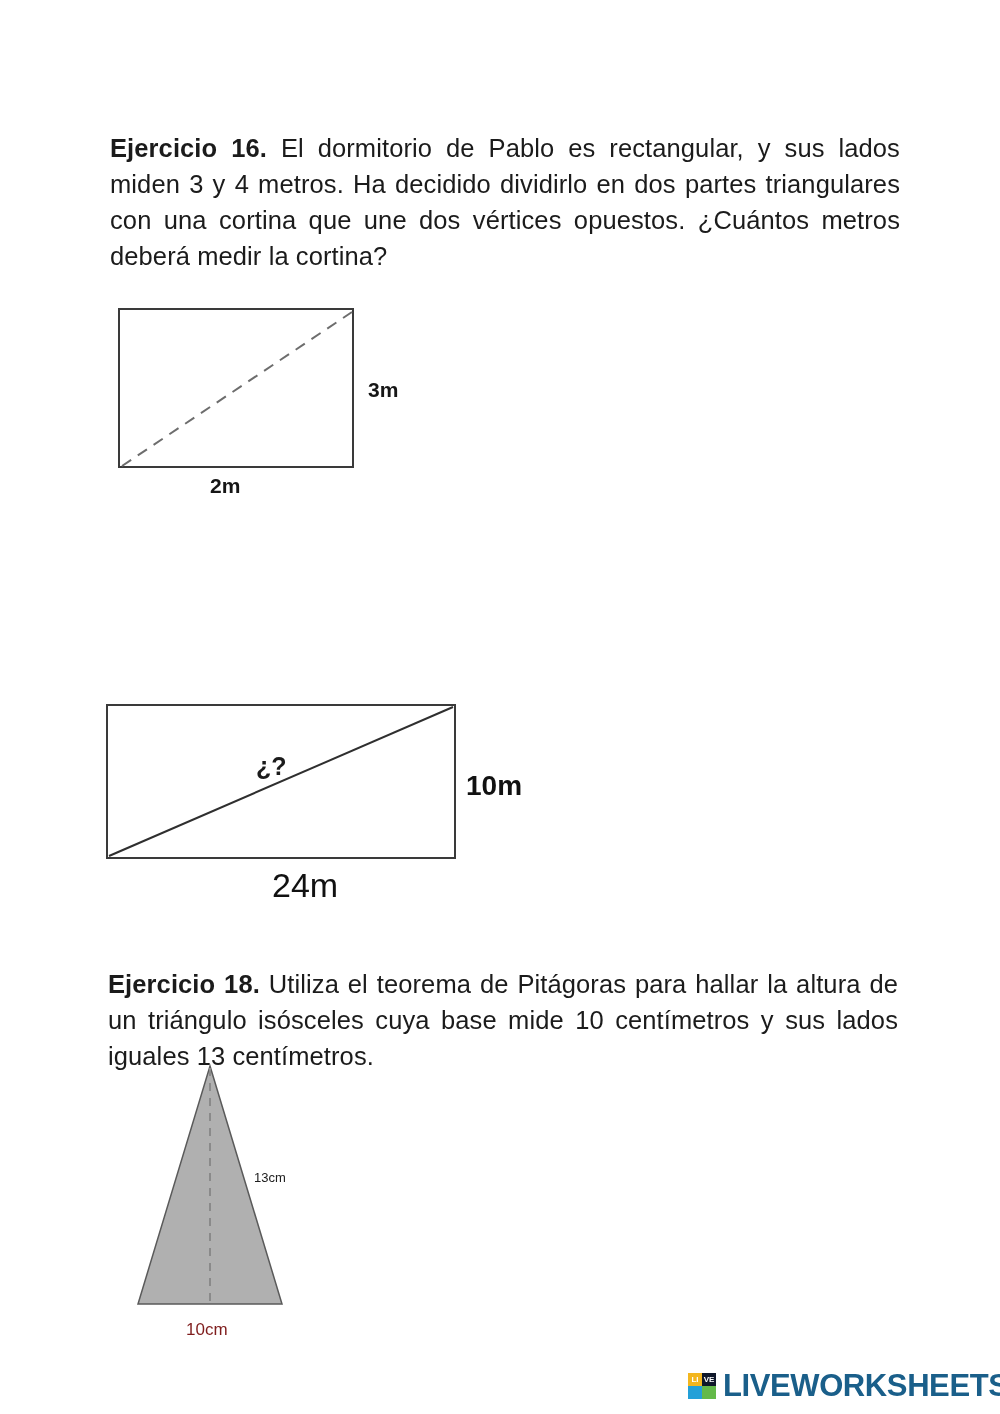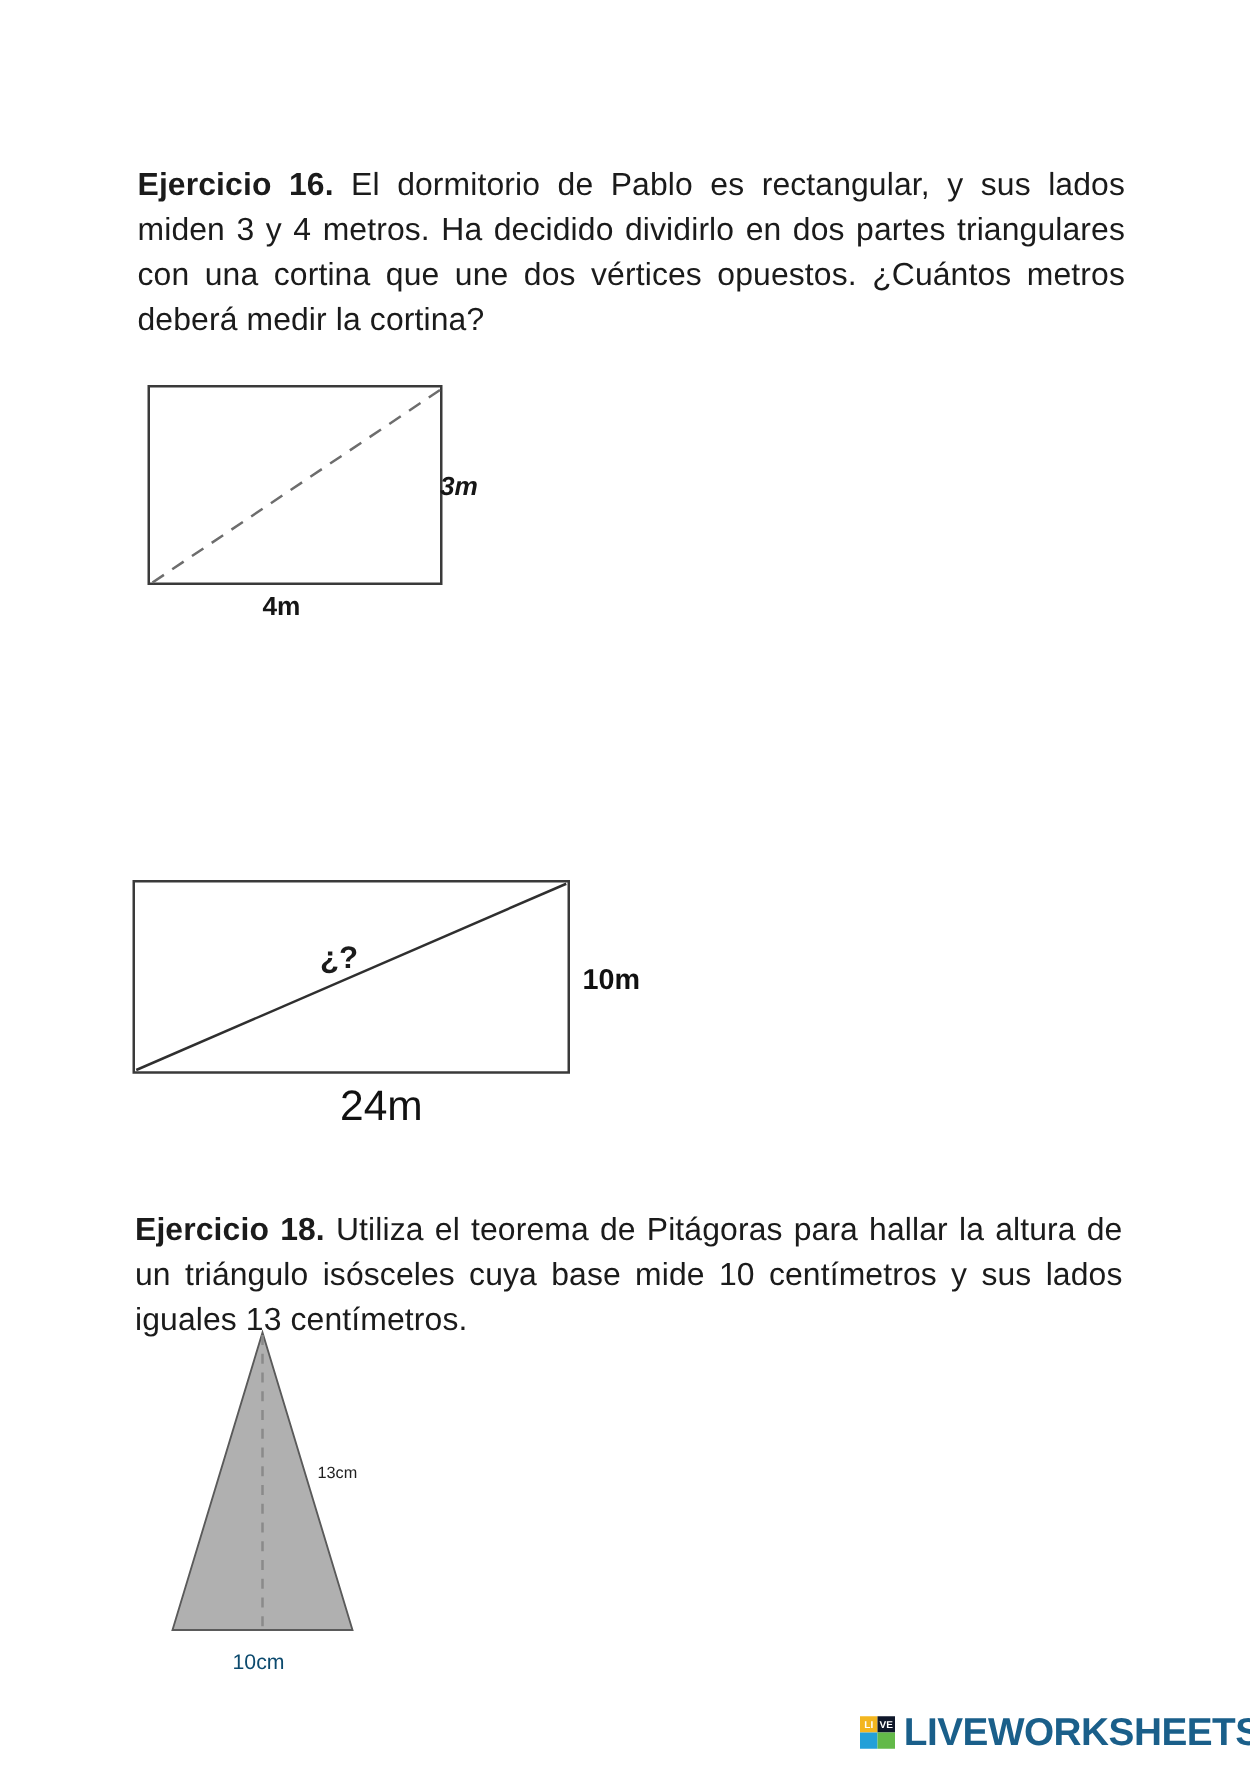--- a/index.html
+++ b/index.html
@@ -54,26 +54,25 @@
     top: 2px;
     width: 236px;
     height: 160px;
     border: 2px solid #3a3a3a;
     box-sizing: border-box;
     background: #ffffff;
   }
   #fig16 svg.diag { position: absolute; left: 0; top: 0; }
   #fig16 .lbl-h {
     position: absolute;
-    left: 236px;
+    left: 252px;
     top: 72px;
     font-size: 21px;
     font-weight: bold;
     color: #161616;
-    font-style: italic;
   }
   #fig16 .lbl-b {
     position: absolute;
     left: 94px;
     top: 168px;
     font-size: 21px;
     font-weight: bold;
     color: #161616;
   }
 
@@ -101,21 +100,21 @@
     left: 152px;
     top: 50px;
     font-size: 25px;
     font-weight: bold;
     color: #1b1b1b;
   }
   #fig17 .lbl-h {
     position: absolute;
     left: 362px;
     top: 68px;
-    font-size: 23px;
+    font-size: 28px;
     font-weight: bold;
     color: #111111;
   }
   #fig17 .lbl-b {
     position: absolute;
     left: 168px;
     top: 164px;
     font-size: 34px;
     font-weight: normal;
     color: #111111;
@@ -135,21 +134,21 @@
     left: 124px;
     top: 112px;
     font-size: 13px;
     color: #202020;
   }
   #fig18 .lbl-base {
     position: absolute;
     left: 56px;
     top: 262px;
     font-size: 17px;
-    color: #0c4a6e;
+    color: #7f1d1d;
   }
 
   
   #footer-logo {
     position: absolute;
     left: 688px;
     top: 1368px;
     display: flex;
     align-items: center;
     gap: 7px;
@@ -189,21 +188,21 @@
   <p class="exercise-text" id="ex16-text">
     <span class="lead">Ejercicio 16.</span><span> El dormitorio de Pablo es rectangular, y sus lados miden 3 y 4 metros. Ha decidido dividirlo en dos partes triangulares con una cortina que une dos vértices opuestos. ¿Cuántos metros deberá medir la cortina?</span>
   </p>
 
   <div id="fig16">
     <div class="rect"></div>
     <svg class="diag" width="260" height="180" viewBox="0 0 260 180">
       <line x1="6" y1="160" x2="236" y2="6" stroke="#6d6d6d" stroke-width="2" stroke-dasharray="11 8"></line>
     </svg>
     <div class="lbl-h">3m</div>
-    <div class="lbl-b">4m</div>
+    <div class="lbl-b">2m</div>
   </div>
 
 
   <div id="fig17">
     <div class="rect"></div>
     <svg class="diag" width="370" height="170" viewBox="0 0 370 170">
       <line x1="5" y1="154" x2="349" y2="5" stroke="#2f2f2f" stroke-width="2"></line>
     </svg>
     <div class="lbl-q">¿?</div>
     <div class="lbl-h">10m</div>

